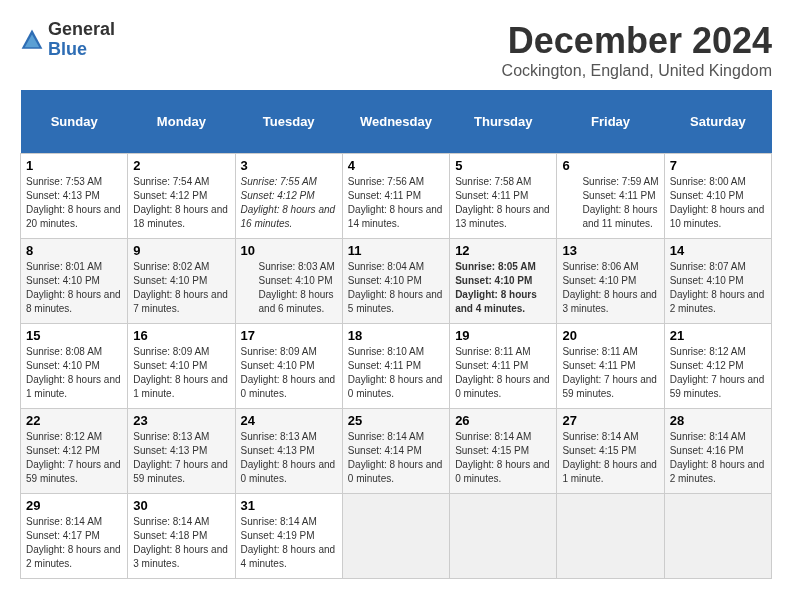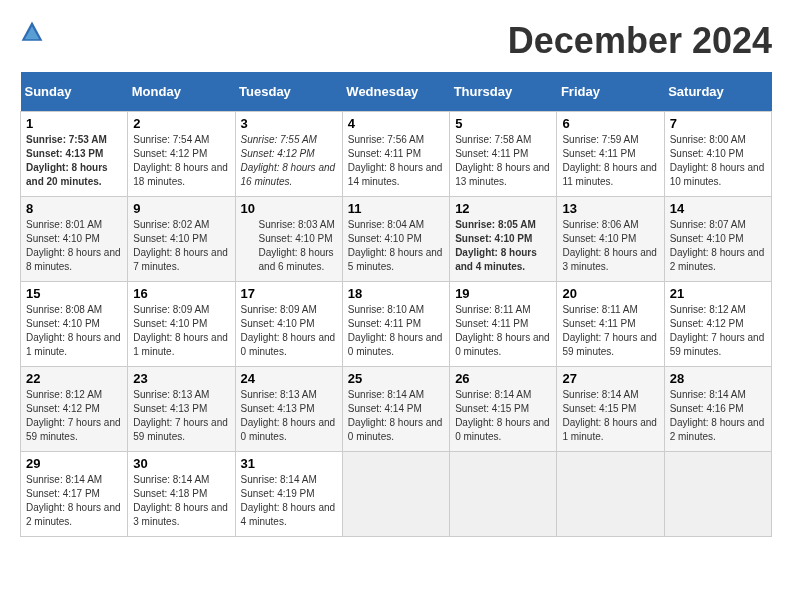--- a/index.html
+++ b/index.html
@@ -45,22 +45,22 @@
       color: #555;
     }
     table {
       width: 100%;
       border-collapse: collapse;
       font-size: 11px;
     }
     thead tr th {
       background-color: #2e6db4;
       color: white;
-      padding: 12px 4px;
-      text-align: left;
+      padding: 24px 4px;
+      text-align: center;
       font-size: 13px;
       font-weight: bold;
     }
     tbody tr td {
       border: 1px solid #ccc;
       padding: 4px 5px;
       vertical-align: top;
       width: 14.28%;
       height: 85px;
       background: #fff;
@@ -85,43 +85,48 @@
   </style>
 </head>
 <body>
 
 <div class="header">
   <div class="logo">
     <svg class="logo-icon" viewBox="0 0 30 30" xmlns="http://www.w3.org/2000/svg">
       <polygon points="15,2 28,26 2,26" fill="#2e6db4"></polygon>
       <polygon points="15,8 24,24 6,24" fill="#5a9fd4"></polygon>
     </svg>
+    <div class="logo-text">
+      <span class="logo-general">General</span><br>
+      <span class="logo-blue">Blue</span>
+    </div>
   </div>
   <div class="title-section">
     <div class="month-title">December 2024</div>
+    <div class="location">Cockington, England, United Kingdom</div>
   </div>
 </div>
 
 <table>
   <thead>
     <tr>
     <th>Sunday</th>
         <th>Monday</th>
         <th>Tuesday</th>
         <th>Wednesday</th>
         <th>Thursday</th>
         <th>Friday</th>
         <th>Saturday</th>
       </tr>
   </thead>
   <tbody id="calendar-body">
   <tr>
         <td>
           <span class="day-num">1</span>
-          <div class="day-info" style="white-space: pre-line; font-weight: bold;">Sunrise: 7:53 AM
+          <div class="day-info" style="white-space: pre-line;">Sunrise: 7:53 AM
 Sunset: 4:13 PM
 Daylight: 8 hours and 20 minutes.</div>
         </td>
         <td>
           <span class="day-num">2</span>
           <div class="day-info" style="white-space: pre-line;">Sunrise: 7:54 AM
 Sunset: 4:12 PM
 Daylight: 8 hours and 18 minutes.</div>
         </td>
         <td>
@@ -137,21 +142,21 @@
 Daylight: 8 hours and 14 minutes.</div>
         </td>
         <td>
           <span class="day-num">5</span>
           <div class="day-info" style="white-space: pre-line;">Sunrise: 7:58 AM
 Sunset: 4:11 PM
 Daylight: 8 hours and 13 minutes.</div>
         </td>
         <td>
           <span class="day-num">6</span>
-          <div class="day-info" style="white-space: pre-line;">Sunrise: 7:59 AM
+          <div class="day-info" style="white-space: pre-line; margin-left: 20px;">Sunrise: 7:59 AM
 Sunset: 4:11 PM
 Daylight: 8 hours and 11 minutes.</div>
         </td>
         <td>
           <span class="day-num">7</span>
           <div class="day-info" style="white-space: pre-line;">Sunrise: 8:00 AM
 Sunset: 4:10 PM
 Daylight: 8 hours and 10 minutes.</div>
         </td>
       </tr>

